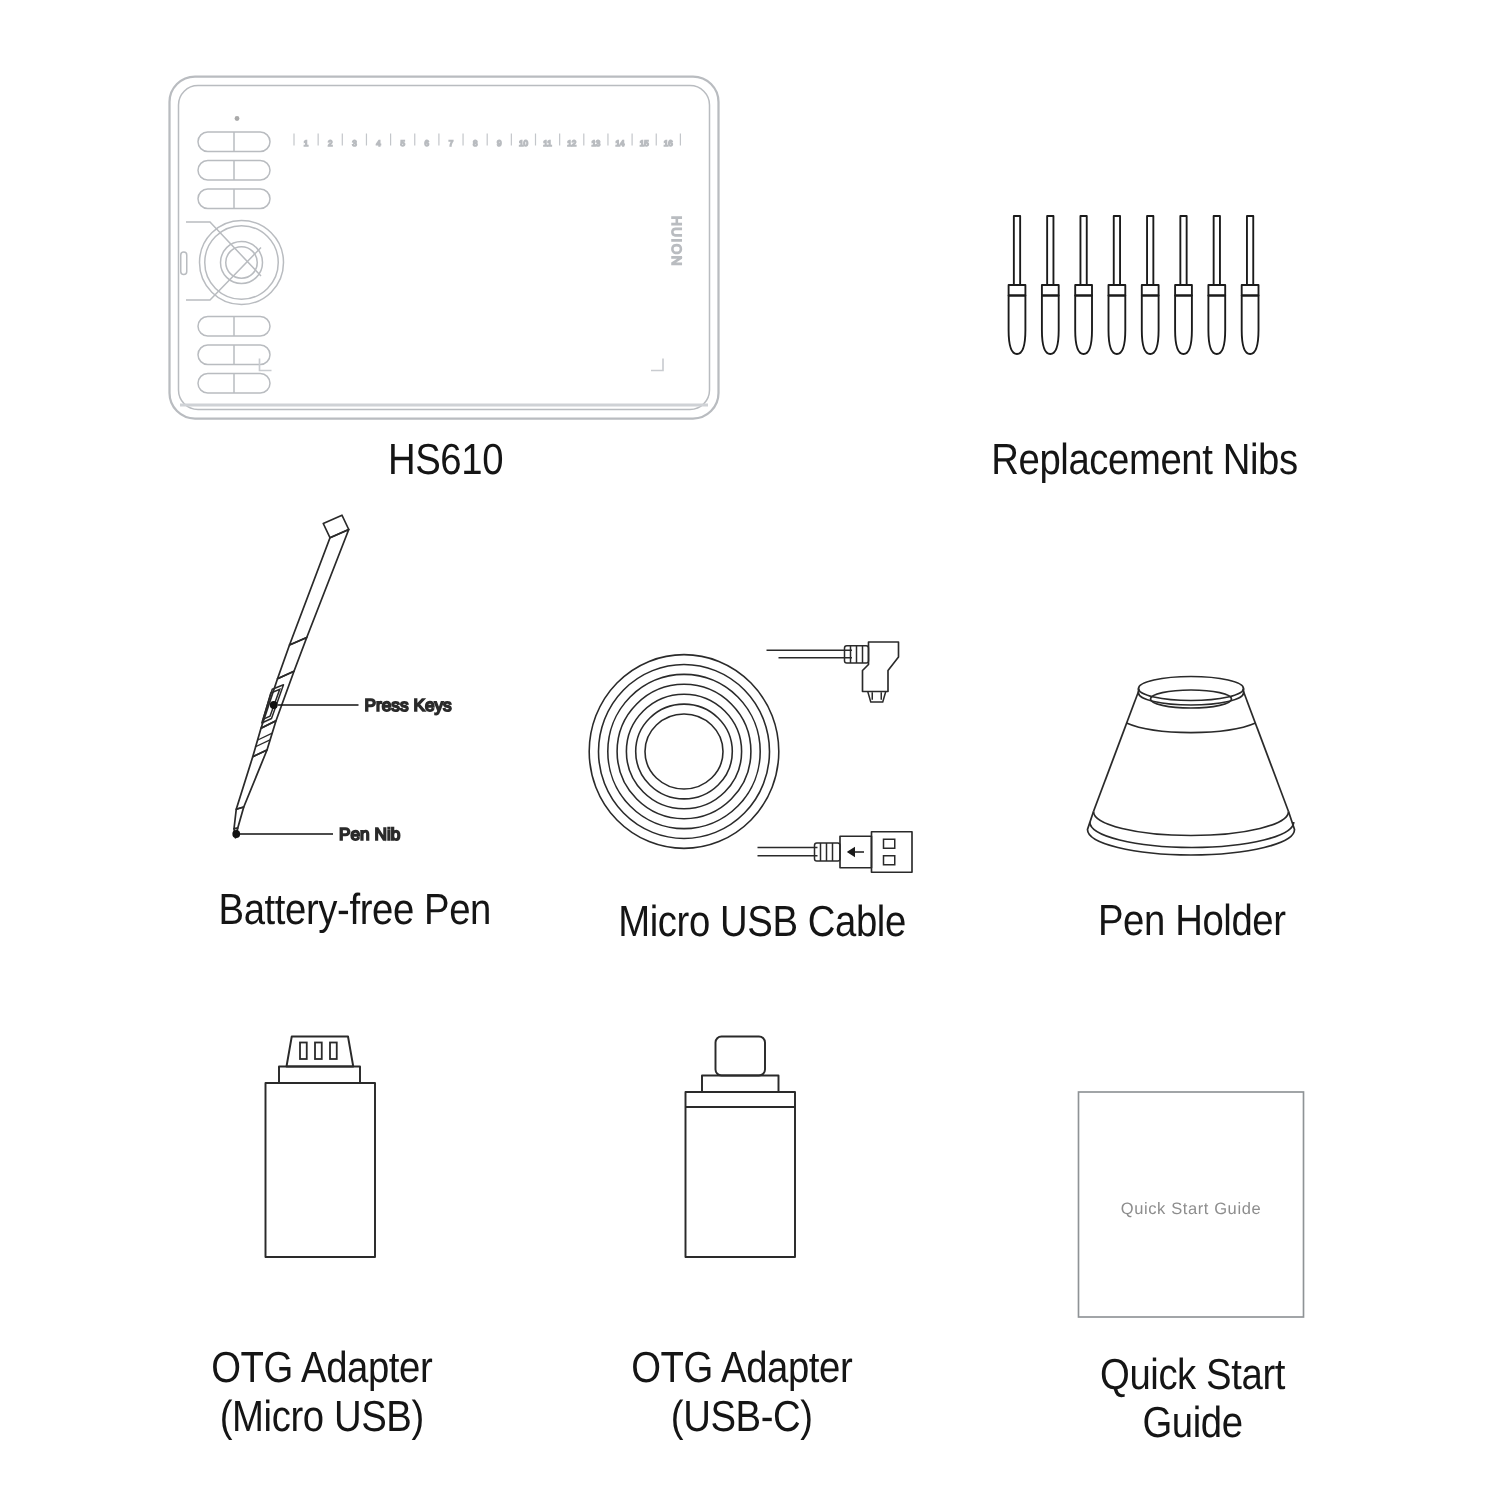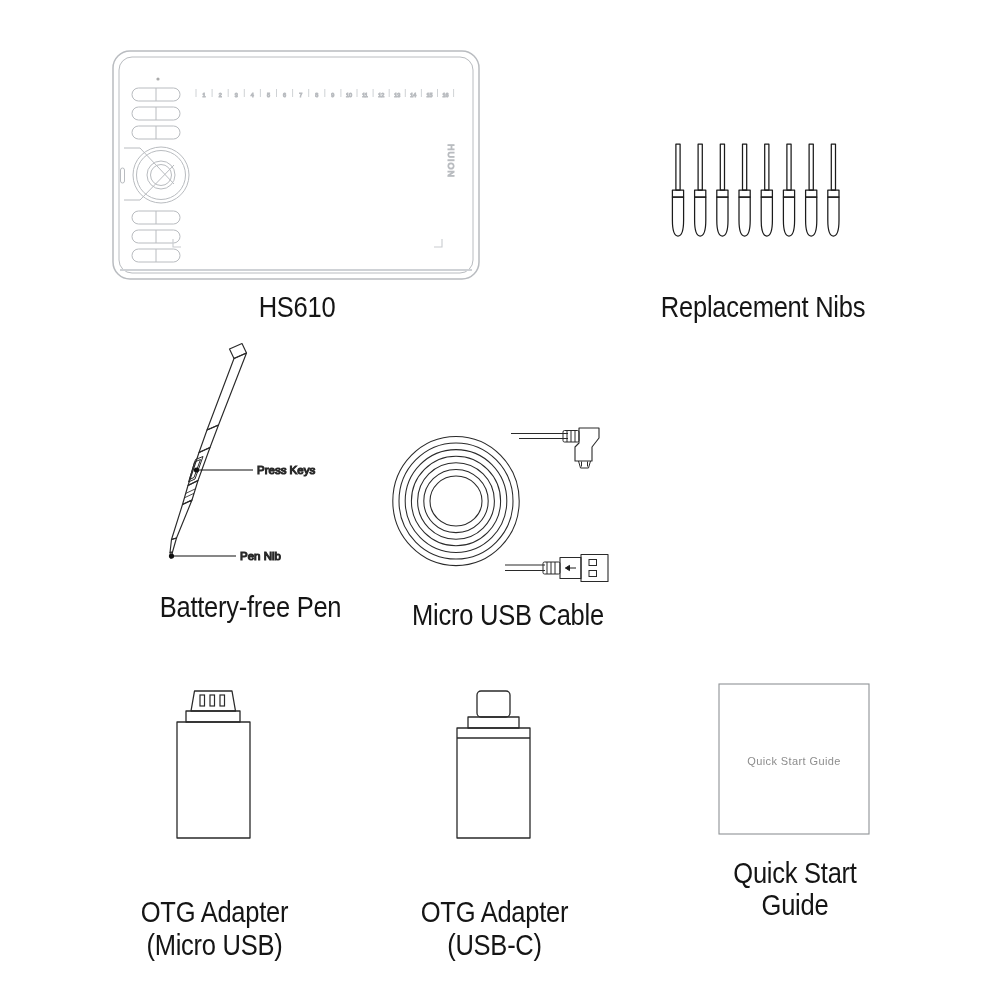--- a/index.html
+++ b/index.html
@@ -191,21 +191,21 @@
           <g stroke-width="1.25" stroke-linejoin="round">
             <path d="M163.3 6 H167.5 V52 H163.3 Z"></path>
             <path d="M159.8 52 H171 V59 H159.8 Z"></path>
             <path d="M159.8 59 H171 V82 Q171 98 165.4 98 Q159.8 98 159.8 82 Z"></path>
           </g>
         </svg>
     </div>
     <div class="caption" style="left:-40px;top:153px;width:270px;">Replacement Nibs</div>
   </div>
 
-  <div class="item" style="left:150px;top:335px;">
+  <div class="item" style="left:136px;top:335px;">
     <div class="art">
       <svg width="200" height="245" viewBox="0 0 200 245" fill="none" stroke="#2a2a2a" stroke-width="1.15">
 
         <path d="M79.5 14 L92 8.5 L96.5 18 L84 23.5 Z" stroke-linejoin="round"></path>
 
         <path d="M84 23.5 L96.5 18 L68.5 90 L57 95 Z" stroke-linejoin="round"></path>
 
         <path d="M57 95 L68.5 90 L60 112.5 L49 117.5 Z" stroke-linejoin="round"></path>
 
         <path d="M49 117.5 L60 112.5 L48 145.5 L38 150.5 Z" stroke-linejoin="round"></path>
@@ -291,20 +291,41 @@
 
         <g stroke-width="1">
           <rect x="196" y="134.5" width="7.5" height="6"></rect>
           <rect x="196" y="145.5" width="7.5" height="6"></rect>
         </g>
       </svg>
     </div>
     <div class="caption" style="left:-40px;top:174px;width:310px;">Micro USB Cable</div>
   </div>
 
+  <div class="item" style="left:707px;top:440px;">
+    <div class="art">
+      <svg width="175" height="140" viewBox="0 0 175 140" fill="none" stroke="#2a2a2a" stroke-width="1.15">
+
+        <ellipse cx="87" cy="19" rx="35" ry="8"></ellipse>
+        <ellipse cx="87" cy="26" rx="27" ry="6"></ellipse>
+        <path d="M52 19 V22 a35 8 0 0 0 70 0 V19"></path>
+
+        <path d="M52 21 L22 101"></path>
+        <path d="M122 21 L152 101"></path>
+
+        <path d="M44 42 a50 13 0 0 0 86 0"></path>
+
+        <path d="M22 101 a65 16 0 0 0 130 0"></path>
+
+        <path d="M22 101 L18 113 a69 17 0 0 0 138 0 L152 101"></path>
+        <path d="M19.5 108 a68 17 0 0 0 136 0"></path>
+      </svg>
+    </div>
+    <div class="caption" style="left:-10px;top:158px;width:195px;">Pen Holder</div>
+  </div>
 
   <div class="item" style="left:172px;top:686px;">
     <div class="art">
       <svg width="110" height="162" viewBox="0 0 110 162" fill="none" stroke="#2a2a2a" stroke-width="1.3">
 
         <path d="M22.5 5 H60 L63.5 25 H19 Z" stroke-linejoin="round"></path>
 
         <g stroke-width="1.2">
           <rect x="28" y="9" width="4.5" height="11"></rect>
           <rect x="38" y="9" width="4.5" height="11"></rect>
@@ -333,21 +354,21 @@
         <rect x="5" y="42" width="73" height="110" stroke-linejoin="round"></rect>
         <path d="M5 52 H78"></path>
       </svg>
     </div>
     <div class="caption" style="left:-60px;top:178px;width:205px;">
       <span>OTG Adapter</span>
       <span class="l2">(USB-C)</span>
     </div>
   </div>
 
-  <div class="item" style="left:718px;top:683px;">
+  <div class="item" style="left:718px;top:727px;">
     <div class="art">
       <svg width="160" height="158" viewBox="0 0 160 158" fill="none">
         <rect x="1" y="1" width="150" height="150" fill="#ffffff" stroke="#8f9396" stroke-width="1.1"></rect>
         <text class="qsg-txt" x="76" y="82" text-anchor="middle">Quick Start Guide</text>
       </svg>
     </div>
     <div class="caption" style="left:-18px;top:174px;width:190px;">Quick Start Guide</div>
   </div>
 
 </div>

